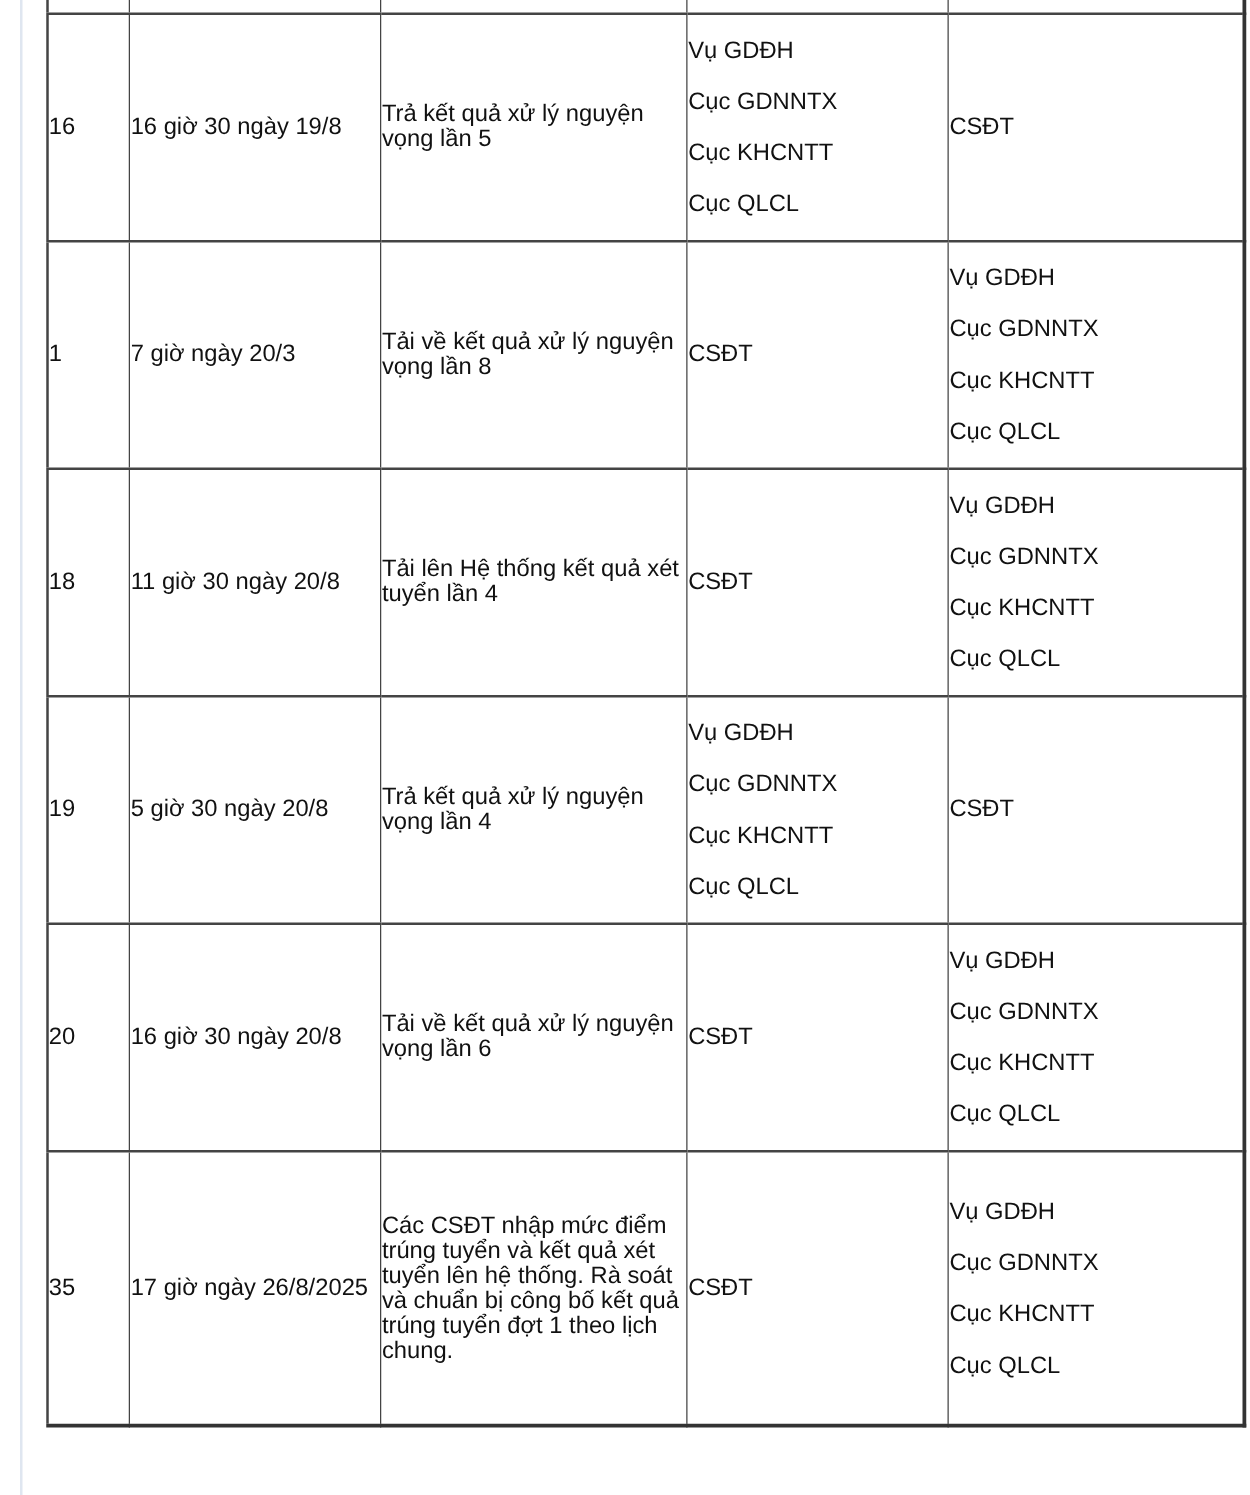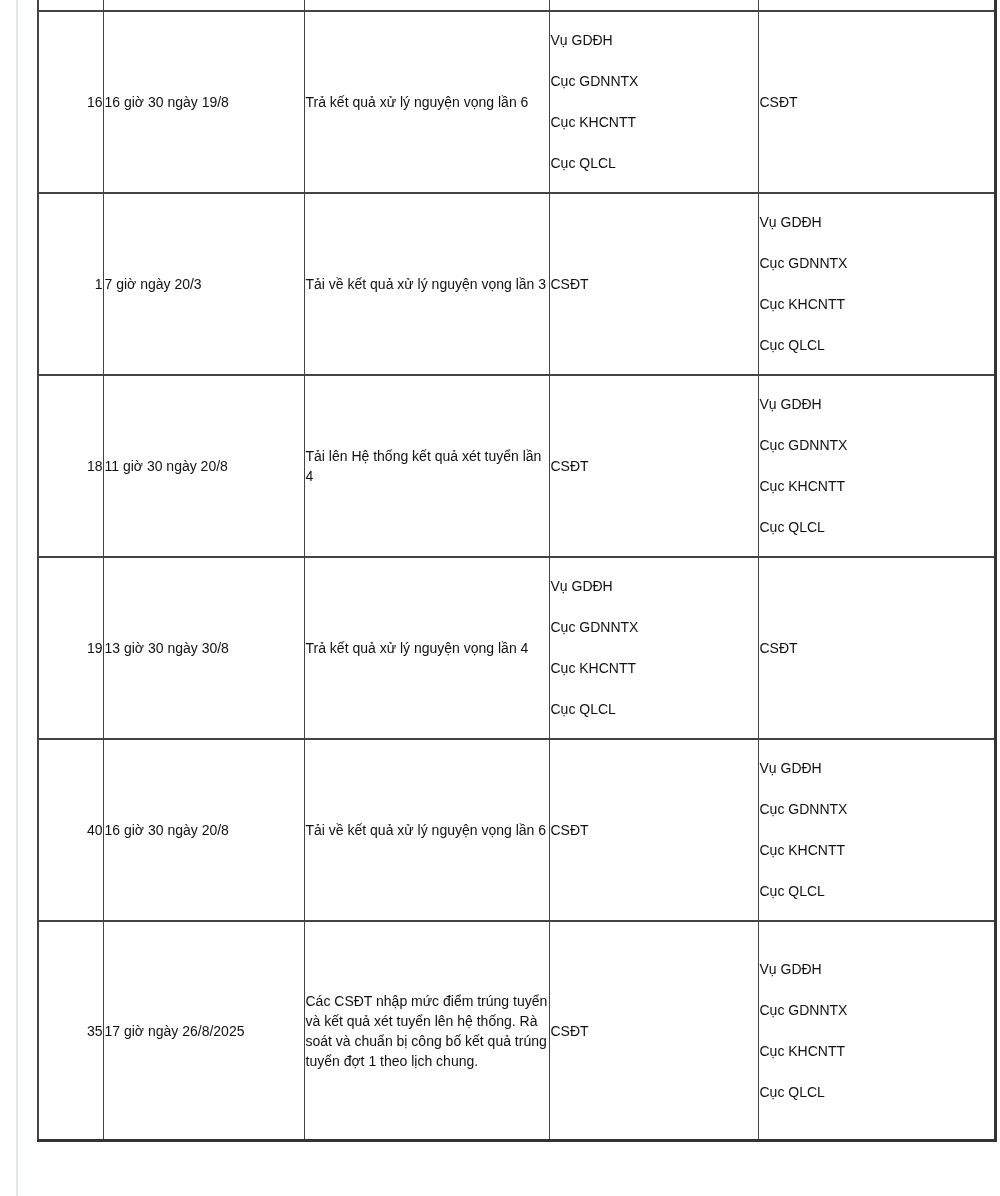--- a/index.html
+++ b/index.html
@@ -28,27 +28,27 @@
   col.c1 { width: 65px; }
   col.c2 { width: 201px; }
   col.c3 { width: 245px; }
   col.c4 { width: 209px; }
   col.c5 { width: 237px; }
   td {
     border: 1.5px solid #444;
     border-top: 2.5px solid #444;
     vertical-align: middle;
     padding: 0 0 0 1px;
-    font-size: 14px;
+    font-size: 19px;
     line-height: 20px;
   }
   tr.top-stub td { height: 18px; }
   tr.row td { height: 180px; }
   tr.row.last td { height: 217px; }
-  td.num { text-align: right; padding: 0; }
+  td.num { text-align: left; padding: 0; }
   .list-line { line-height: 41px; }
 </style>
 </head>
 <body>
 
 <div class="page-edge"></div>
 
 <div class="table-wrap">
   <table>
     <colgroup>
@@ -63,34 +63,34 @@
         <td></td>
         <td></td>
         <td></td>
         <td></td>
         <td></td>
       </tr>
 
       <tr class="row">
         <td class="num">16</td>
         <td>16 giờ 30 ngày 19/8</td>
-        <td>Trả kết quả xử lý nguyện vọng lần 6</td>
+        <td>Trả kết quả xử lý nguyện vọng lần 5</td>
         <td>
           <div class="list-line">Vụ GDĐH</div>
           <div class="list-line">Cục GDNNTX</div>
           <div class="list-line">Cục KHCNTT</div>
           <div class="list-line">Cục QLCL</div>
         </td>
         <td>CSĐT</td>
       </tr>
 
       <tr class="row">
         <td class="num">1</td>
         <td>7 giờ ngày 20/3</td>
-        <td>Tải về kết quả xử lý nguyện vọng lần 3</td>
+        <td>Tải về kết quả xử lý nguyện vọng lần 8</td>
         <td>CSĐT</td>
         <td>
           <div class="list-line">Vụ GDĐH</div>
           <div class="list-line">Cục GDNNTX</div>
           <div class="list-line">Cục KHCNTT</div>
           <div class="list-line">Cục QLCL</div>
         </td>
       </tr>
 
       <tr class="row">
@@ -101,33 +101,33 @@
         <td>
           <div class="list-line">Vụ GDĐH</div>
           <div class="list-line">Cục GDNNTX</div>
           <div class="list-line">Cục KHCNTT</div>
           <div class="list-line">Cục QLCL</div>
         </td>
       </tr>
 
       <tr class="row">
         <td class="num">19</td>
-        <td>13 giờ 30 ngày 30/8</td>
+        <td>5 giờ 30 ngày 20/8</td>
         <td>Trả kết quả xử lý nguyện vọng lần 4</td>
         <td>
           <div class="list-line">Vụ GDĐH</div>
           <div class="list-line">Cục GDNNTX</div>
           <div class="list-line">Cục KHCNTT</div>
           <div class="list-line">Cục QLCL</div>
         </td>
         <td>CSĐT</td>
       </tr>
 
       <tr class="row">
-        <td class="num">40</td>
+        <td class="num">20</td>
         <td>16 giờ 30 ngày 20/8</td>
         <td>Tải về kết quả xử lý nguyện vọng lần 6</td>
         <td>CSĐT</td>
         <td>
           <div class="list-line">Vụ GDĐH</div>
           <div class="list-line">Cục GDNNTX</div>
           <div class="list-line">Cục KHCNTT</div>
           <div class="list-line">Cục QLCL</div>
         </td>
       </tr>

